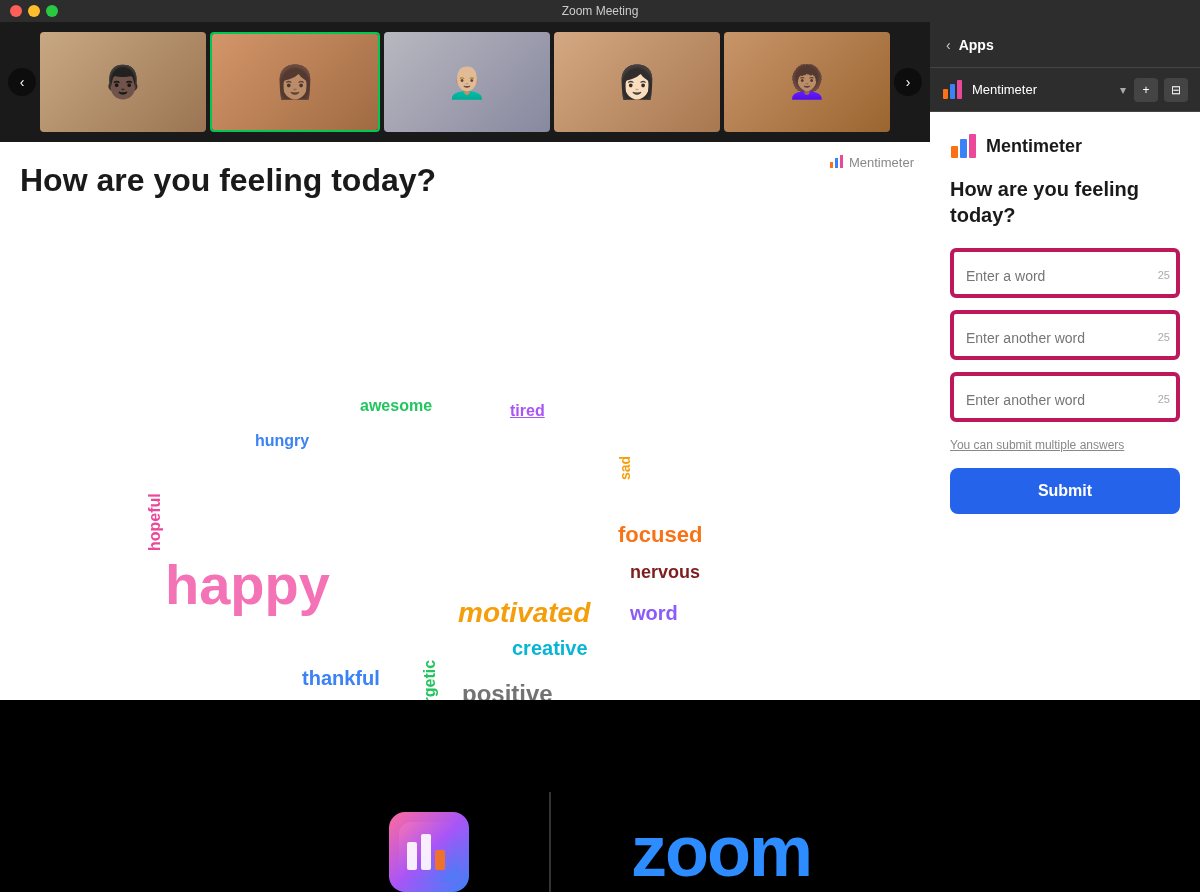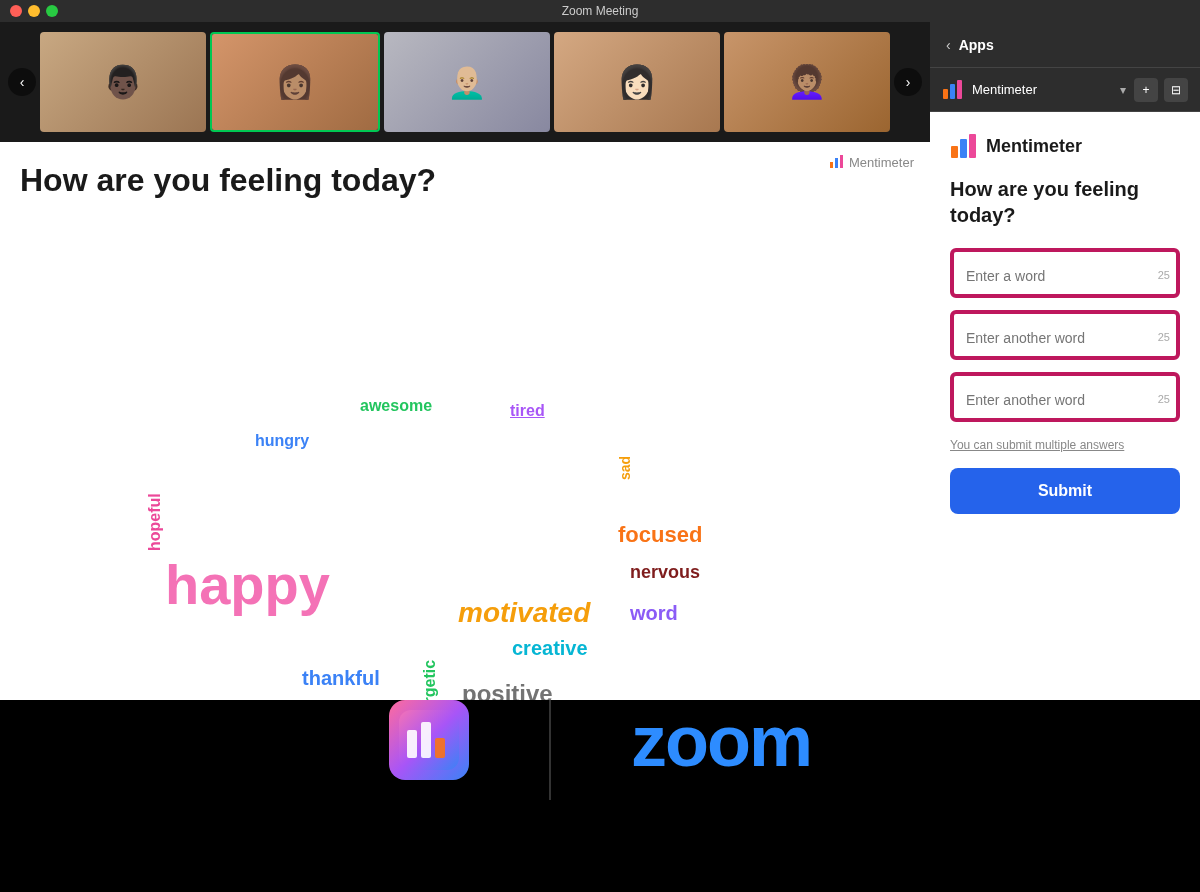--- a/index.html
+++ b/index.html
@@ -555,21 +555,21 @@
       <input type="text" class="word-input" placeholder="Enter another word" style="">
       <span class="char-count">25</span>
     </div>
 
     <div class="submit-hint">You can submit multiple answers</div>
 
     <button class="submit-btn">Submit</button>
   </div>
 </div>
 
-<div class="zoom-area" style="position:absolute;bottom:0;left:0;right:0;height:192px;background:#000;display:flex;align-items:flex-start;justify-content:center;gap:80px;">
+<div class="zoom-area" style="position:absolute;bottom:0;left:0;right:0;height:192px;background:#000;display:flex;align-items:flex-end;justify-content:center;gap:80px;">
   <div class="zoom-app-icon">
 
     <svg width="60" height="60" viewBox="0 0 60 60">
       <rect width="60" height="60" rx="12" fill="url(#grad1)"></rect>
       <defs>
         <linearGradient id="grad1" x1="0%" y1="0%" x2="100%" y2="100%">
           <stop offset="0%" style="stop-color:#f472b6"></stop>
           <stop offset="50%" style="stop-color:#a855f7"></stop>
           <stop offset="100%" style="stop-color:#3b82f6"></stop>
         </linearGradient>

